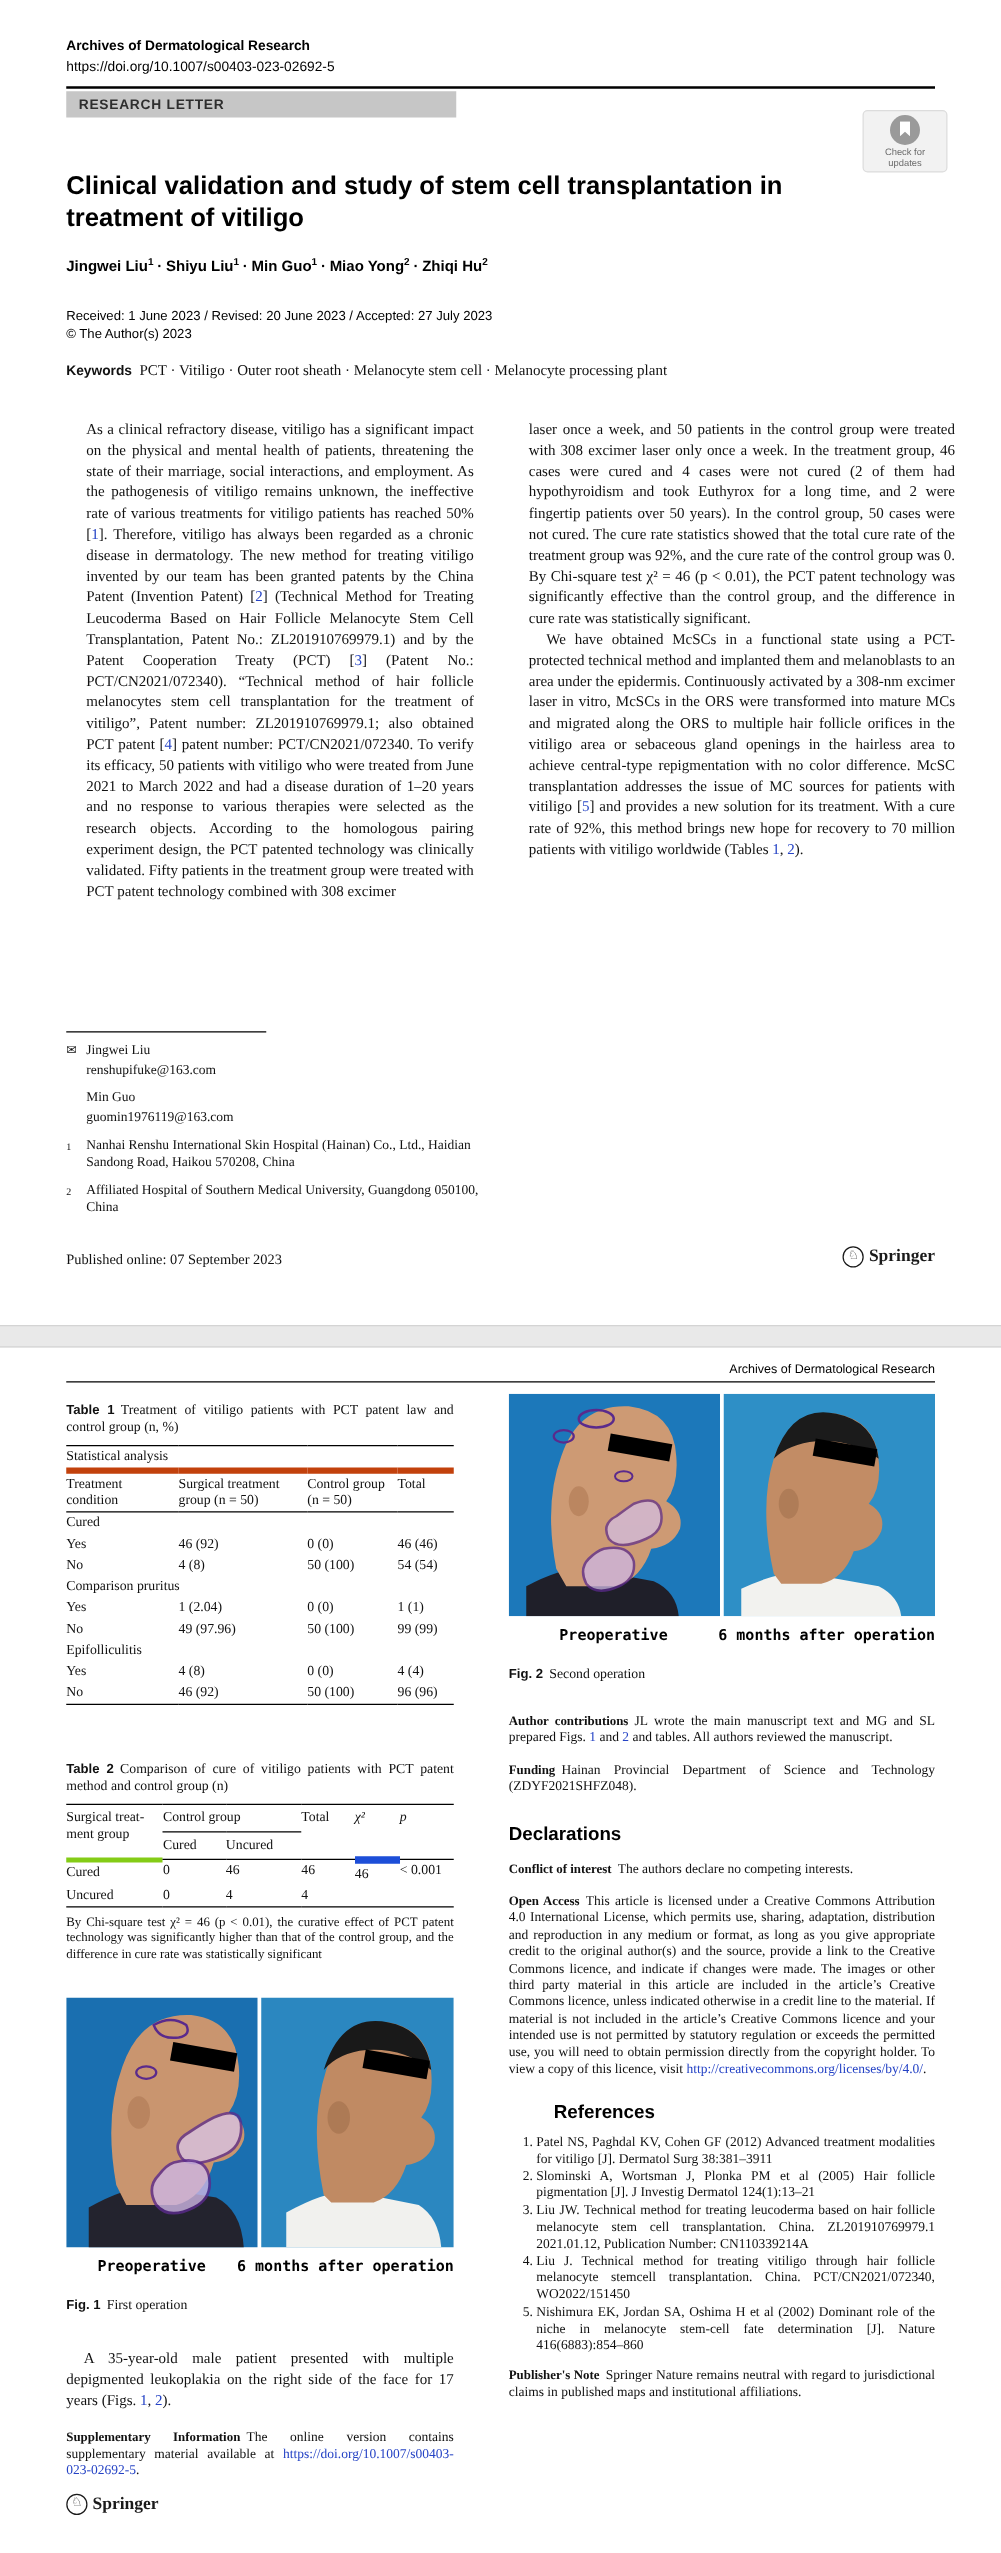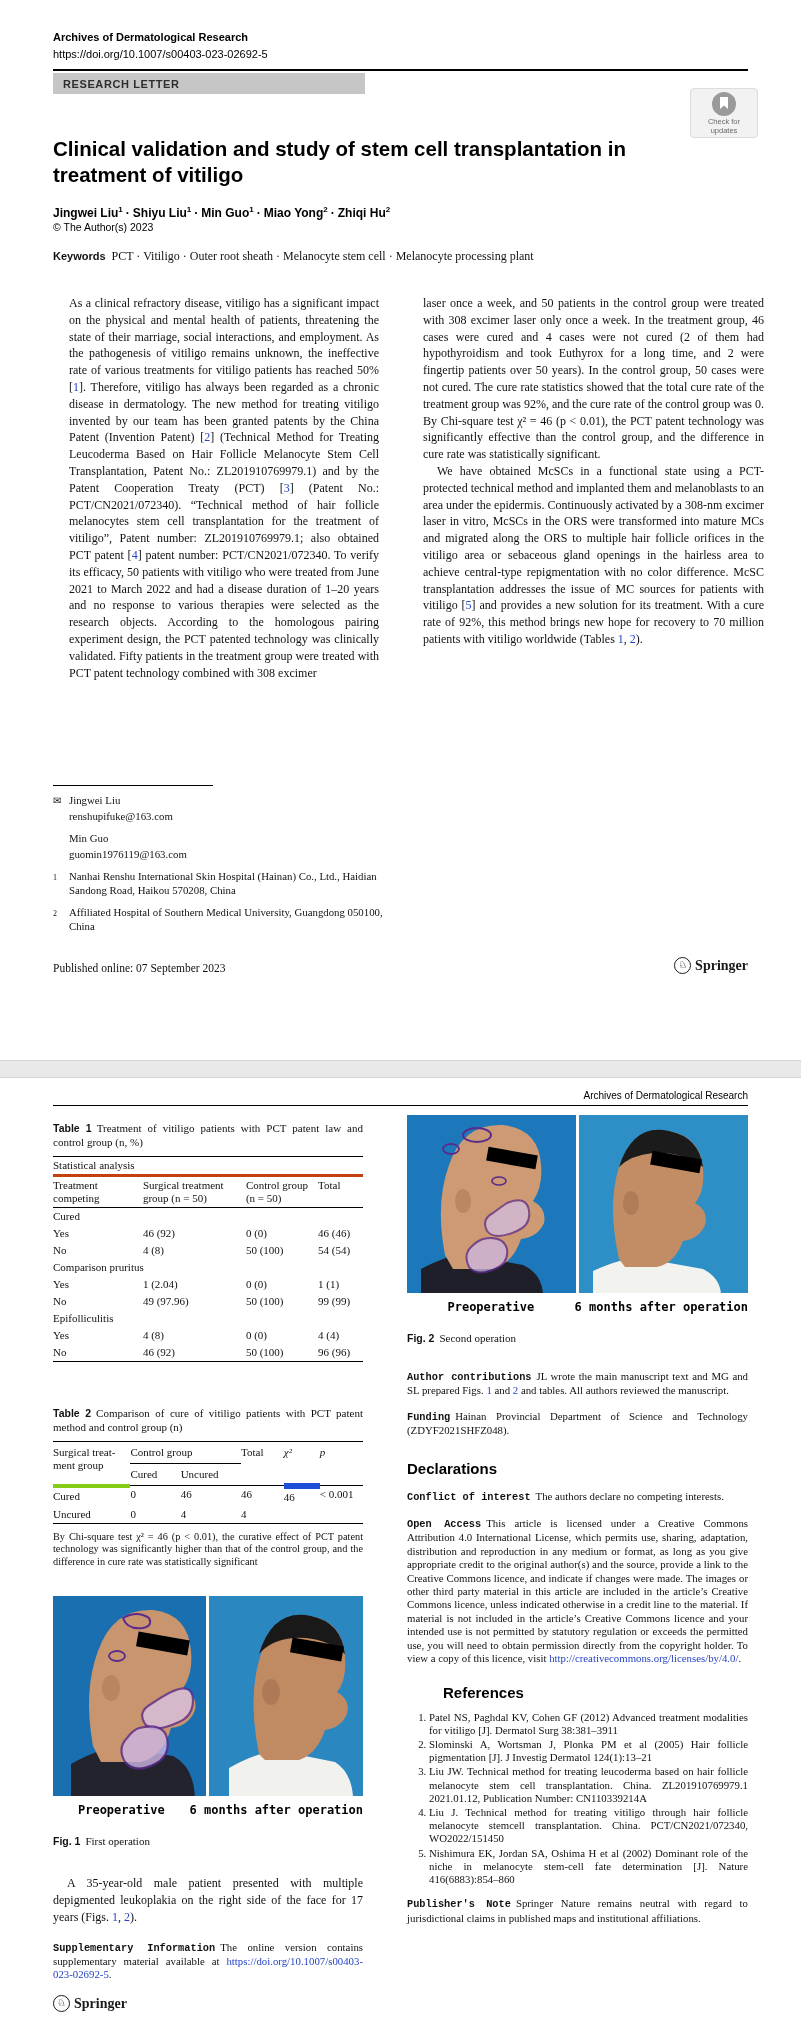--- a/index.html
+++ b/index.html
@@ -57,37 +57,37 @@
   
   .p2-header{font-family:"Liberation Sans",sans-serif;font-size:10px;text-align:right;color:#000;}
   .p2-rule{height:1px;background:#000;margin-top:4px;}
   .p2-cols{display:flex;gap:44px;margin-top:9px;}
 
   .tbl-caption{font-size:11px;line-height:14px;text-align:justify;margin-bottom:7px;}
   .cap-label{font-family:"Liberation Sans",sans-serif;font-weight:bold;font-size:10.5px;padding-right:5px;}
   table.sci{width:100%;border-collapse:collapse;border-top:1.5px solid #000;border-bottom:1.5px solid #000;
             font-size:11px;line-height:13px;}
   table.sci td,table.sci th{padding:2px 2px 2px 0;text-align:left;vertical-align:top;font-weight:normal;}
-  .subhead td{border-bottom:3px solid #c2410c;padding:4px 0;}
+  .subhead td{border-bottom:5px solid #c2410c;padding:4px 0;}
   table.sci thead th{border-bottom:1px solid #000;padding:4px 2px 4px 0;}
   td.sect{padding-top:4px;}
   td.ind{padding-left:10px;}
   .t2-spanner{border-bottom:1px solid #000;}
   .ital{font-style:italic;}
   .tbl-footnote{font-size:10.3px;line-height:12.6px;text-align:justify;margin-top:7px;}
 
   figure{margin:0;}
   .photo-strip{display:flex;width:100%;background:#fff;font-family:"DejaVu Sans Mono",monospace;
                font-weight:bold;font-size:12px;line-height:20px;color:#000;}
   .photo-strip span{flex:1;text-align:center;white-space:nowrap;}
   .fig-caption{font-family:"Liberation Sans",sans-serif;font-size:10.5px;margin-top:15px;}
   .fig-caption .cap-text{font-family:"Liberation Serif",serif;font-size:11px;}
 
   .bm{font-size:10.8px;line-height:13.4px;text-align:justify;}
-  .bm-label{font-family:Liberation Mono, monospace;font-weight:bold;font-size:10.3px;padding-right:5px;}
+  .bm-label{font-family:Liberation Serif, serif;font-weight:bold;font-size:10.3px;padding-right:5px;}
   .bm-heading{font-family:"Liberation Sans",sans-serif;font-weight:bold;font-size:15px;color:#000;margin:0;}
   ol.refs{margin:10px 0 0 0;padding-left:22px;font-size:10.8px;line-height:13.2px;text-align:justify;}
   ol.refs li{margin-bottom:1px;}
   .sp-bottom{position:absolute;left:53px;bottom:16px;}
 </style>
 </head>
 <body>
 
 <div class="canvas">
 
@@ -102,20 +102,21 @@
           <span class="cu-bookmark"></span>
         </div>
       <div class="cu-text">
         <div>Check for</div>
         <div>updates</div>
       </div>
     </div>
 
     <h1 class="title">Clinical validation and study of stem cell transplantation in treatment of vitiligo</h1>
     <div class="authors"><span>Jingwei Liu<sup>1</sup></span><span class="au-sep">·</span><span>Shiyu Liu<sup>1</sup></span><span class="au-sep">·</span><span>Min Guo<sup>1</sup></span><span class="au-sep">·</span><span>Miao Yong<sup>2</sup></span><span class="au-sep">·</span><span>Zhiqi Hu<sup>2</sup></span></div>
+    <div class="dates">Received: 1 June 2023 / Revised: 20 June 2023 / Accepted: 27 July 2023</div>
     <div class="copyright">© The Author(s) 2023</div>
     <div class="keywords">
       <span class="kw-label">Keywords</span><span>PCT · Vitiligo · Outer root sheath · Melanocyte stem cell · Melanocyte processing plant</span>
     </div>
 
     <div class="columns">
       <div class="colL">
         <p class="body-p"><span>As a clinical refractory disease, vitiligo has a significant impact on the physical and mental health of patients, threatening the state of their marriage, social interactions, and employment. As the pathogenesis of vitiligo remains unknown, the ineffective rate of various treatments for vitiligo patients has reached 50% [</span><span class="link">1</span><span>]. Therefore, vitiligo has always been regarded as a chronic disease in dermatology. The new method for treating vitiligo invented by our team has been granted patents by the China Patent (Invention Patent) [</span><span class="link">2</span><span>] (Technical Method for Treating Leucoderma Based on Hair Follicle Melanocyte Stem Cell Transplantation, Patent No.: ZL201910769979.1) and by the Patent Cooperation Treaty (PCT) [</span><span class="link">3</span><span>] (Patent No.: PCT/CN2021/072340). “Technical method of hair follicle melanocytes stem cell transplantation for the treatment of vitiligo”, Patent number: ZL201910769979.1; also obtained PCT patent [</span><span class="link">4</span><span>] patent number: PCT/CN2021/072340. To verify its efficacy, 50 patients with vitiligo who were treated from June 2021 to March 2022 and had a disease duration of 1–20 years and no response to various therapies were selected as the research objects. According to the homologous pairing experiment design, the PCT patented technology was clinically validated. Fifty patients in the treatment group were treated with PCT patent technology combined with 308 excimer</span></p>
       </div>
       <div class="colR">
@@ -175,21 +176,21 @@
       <div class="colL">
         <div class="tbl-caption" style="margin-top:6px;">
           <span class="cap-label">Table 1</span><span>Treatment of vitiligo patients with PCT patent law and control group (n, %)</span>
         </div>
         <table class="sci">
           <tbody>
               <tr class="subhead">
                 <td colspan="4">Statistical analysis</td>
               </tr>
               <tr>
-                <th style="border-bottom: 1px solid rgb(0, 0, 0); width: 90px;">Treatment competing</th>
+                <th style="border-bottom: 1px solid rgb(0, 0, 0); width: 90px;">Treatment condition</th>
                 <th style="border-bottom: 1px solid rgb(0, 0, 0); width: 104px;">Surgical treatment group (n = 50)</th>
                 <th style="border-bottom: 1px solid rgb(0, 0, 0); width: 72px;">Control group (n = 50)</th>
                 <th style="border-bottom: 1px solid rgb(0, 0, 0); width: 44px;">Total</th>
               </tr>
               <tr>
                 <td colspan="4" class="sect">Cured</td>
               </tr>
               <tr>
                 <td class="ind">Yes</td>
                 <td>46 (92)</td>

